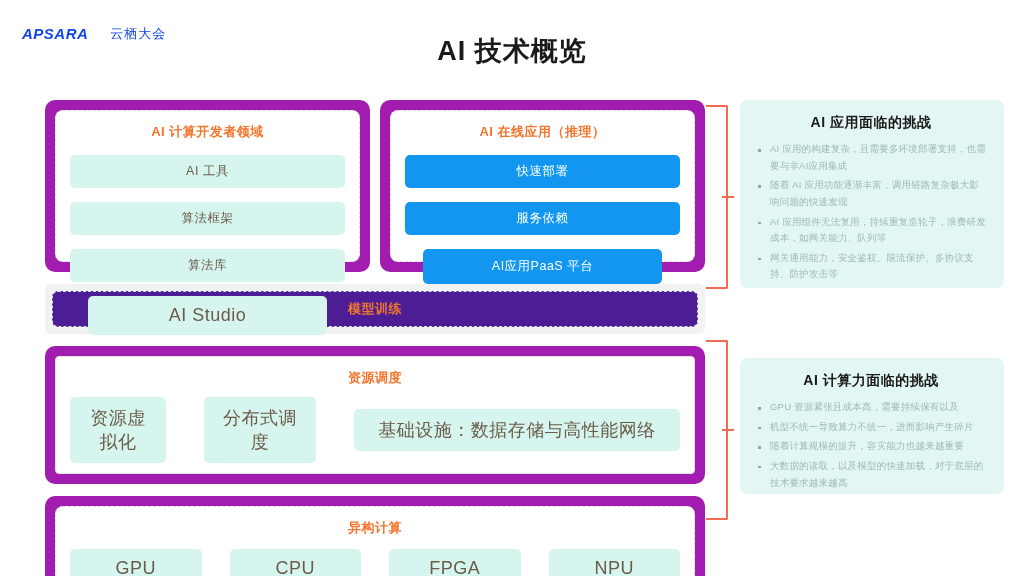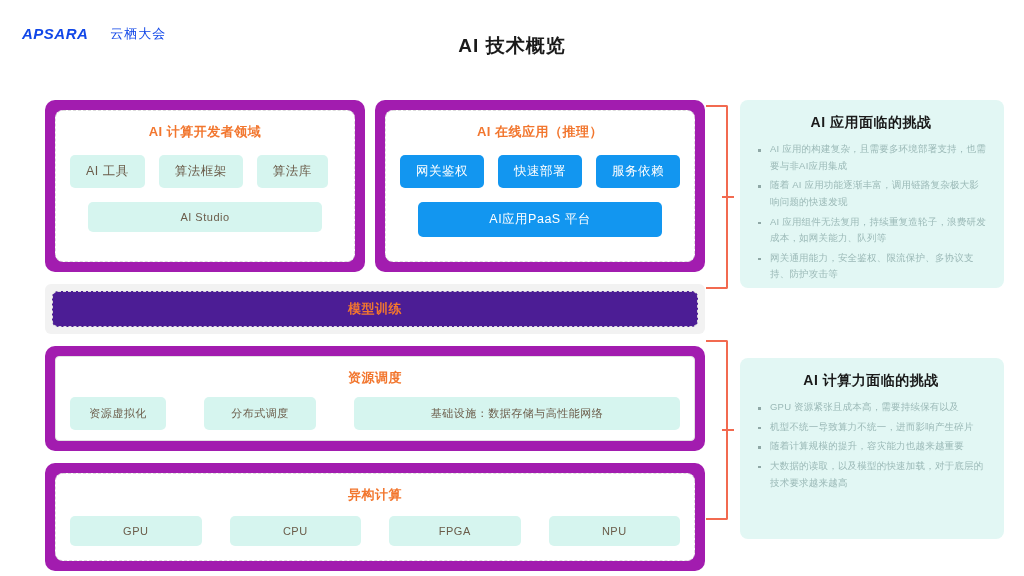--- a/index.html
+++ b/index.html
@@ -12,21 +12,21 @@
 
   
   .logo{position:absolute;left:22px;top:25px;display:flex;gap:22px;}
   .logo-mark{font-size:15px;font-weight:bold;color:#1147e8;letter-spacing:0.5px;
              font-family:"Liberation Sans",sans-serif;font-style:italic;}
   .logo-cn{font-size:13px;color:#1147e8;letter-spacing:1px;}
 
   
   .page-title{
     position:absolute;left:0;top:33px;width:1024px;text-align:center;
-    font-size:19px;font-weight:bold;color:#1a1a1a;letter-spacing:1px;
+    font-size:27px;font-weight:bold;color:#1a1a1a;letter-spacing:1px;
   }
 
   
   .diagram{position:absolute;left:45px;top:100px;width:660px;}
 
   .band{
     background:#a21caf;border-radius:10px;padding:10px;
     box-sizing:border-box;margin-bottom:12px;
   }
   .band-row{display:flex;gap:10px;}
@@ -39,36 +39,36 @@
   .inner-solid{
     background:#ffffff;border:1px solid #e2e2e2;border-radius:4px;
     box-sizing:border-box;padding:12px 14px 14px 14px;
   }
 
   .inner-title{
     text-align:center;font-size:13px;color:#f2762e;font-weight:bold;
     margin-bottom:14px;letter-spacing:0.5px;
   }
 
-  .chip-row{display:flex;gap:14px;margin-bottom:14px;}
+  .chip-row{display:flex;justify-content:center;gap:14px;margin-bottom:14px;flex-direction:column;}
   .chip-row:last-child{margin-bottom:0;}
 
   .chip{
     background:#d6f5ef;color:#6b5c4a;border-radius:5px;
     font-size:12.5px;padding:8px 16px;text-align:center;
     letter-spacing:0.5px;white-space:nowrap;
   }
   .chip-blue{
     background:#1296f0;color:#ffffff;border-radius:5px;
     font-size:12.5px;padding:8px 16px;text-align:center;
     letter-spacing:0.5px;white-space:nowrap;
   }
   .chip-wide{
     background:#d6f5ef;color:#6b5c4a;border-radius:5px;
-    font-size:11px;padding:9px 16px;text-align:center;width:100%;
+    font-size:18px;padding:9px 16px;text-align:center;width:100%;
     box-sizing:border-box;letter-spacing:0.5px;
   }
   .chip-wide-blue{
     background:#1296f0;color:#ffffff;border-radius:5px;
     font-size:12.5px;padding:9px 16px;text-align:center;width:100%;
     box-sizing:border-box;letter-spacing:0.5px;
   }
 
   .thin-band{
     background:#f2f2f2;border-radius:6px;padding:7px;
@@ -138,21 +138,20 @@
         <div style="padding:0 18px;">
           <div class="chip-wide">AI Studio</div>
         </div>
       </div>
     </div>
 
     <div class="band band-col" style="height:172px;">
       <div class="inner" style="height:100%;">
         <div class="inner-title">AI 在线应用（推理）</div>
         <div class="chip-row">
-          <div class="chip-blue">网关鉴权</div>
           <div class="chip-blue">快速部署</div>
           <div class="chip-blue">服务依赖</div>
         </div>
         <div style="padding:0 18px;">
           <div class="chip-wide-blue">AI应用PaaS 平台</div>
         </div>
       </div>
     </div>
 
   </div>
@@ -209,21 +208,21 @@
 <div class="callout" style="left:740px;top:100px;width:264px;height:188px;">
   <div class="callout-title">AI 应用面临的挑战</div>
   <ul>
     <li>AI 应用的构建复杂，且需要多环境部署支持，也需要与非AI应用集成</li>
     <li>随着 AI 应用功能逐渐丰富，调用链路复杂极大影响问题的快速发现</li>
     <li>AI 应用组件无法复用，持续重复造轮子，浪费研发成本，如网关能力、队列等</li>
     <li>网关通用能力，安全鉴权、限流保护、多协议支持、防护攻击等</li>
   </ul>
 </div>
 
-<div class="callout" style="left:740px;top:358px;width:264px;height:181px;">
+<div class="callout" style="left:740px;top:358px;width:264px;height:136px;">
   <div class="callout-title">AI 计算力面临的挑战</div>
   <ul>
     <li>GPU 资源紧张且成本高，需要持续保有以及</li>
     <li>机型不统一导致算力不统一，进而影响产生碎片</li>
     <li>随着计算规模的提升，容灾能力也越来越重要</li>
     <li>大数据的读取，以及模型的快速加载，对于底层的技术要求越来越高</li>
   </ul>
 </div>
 
 </body></html>

